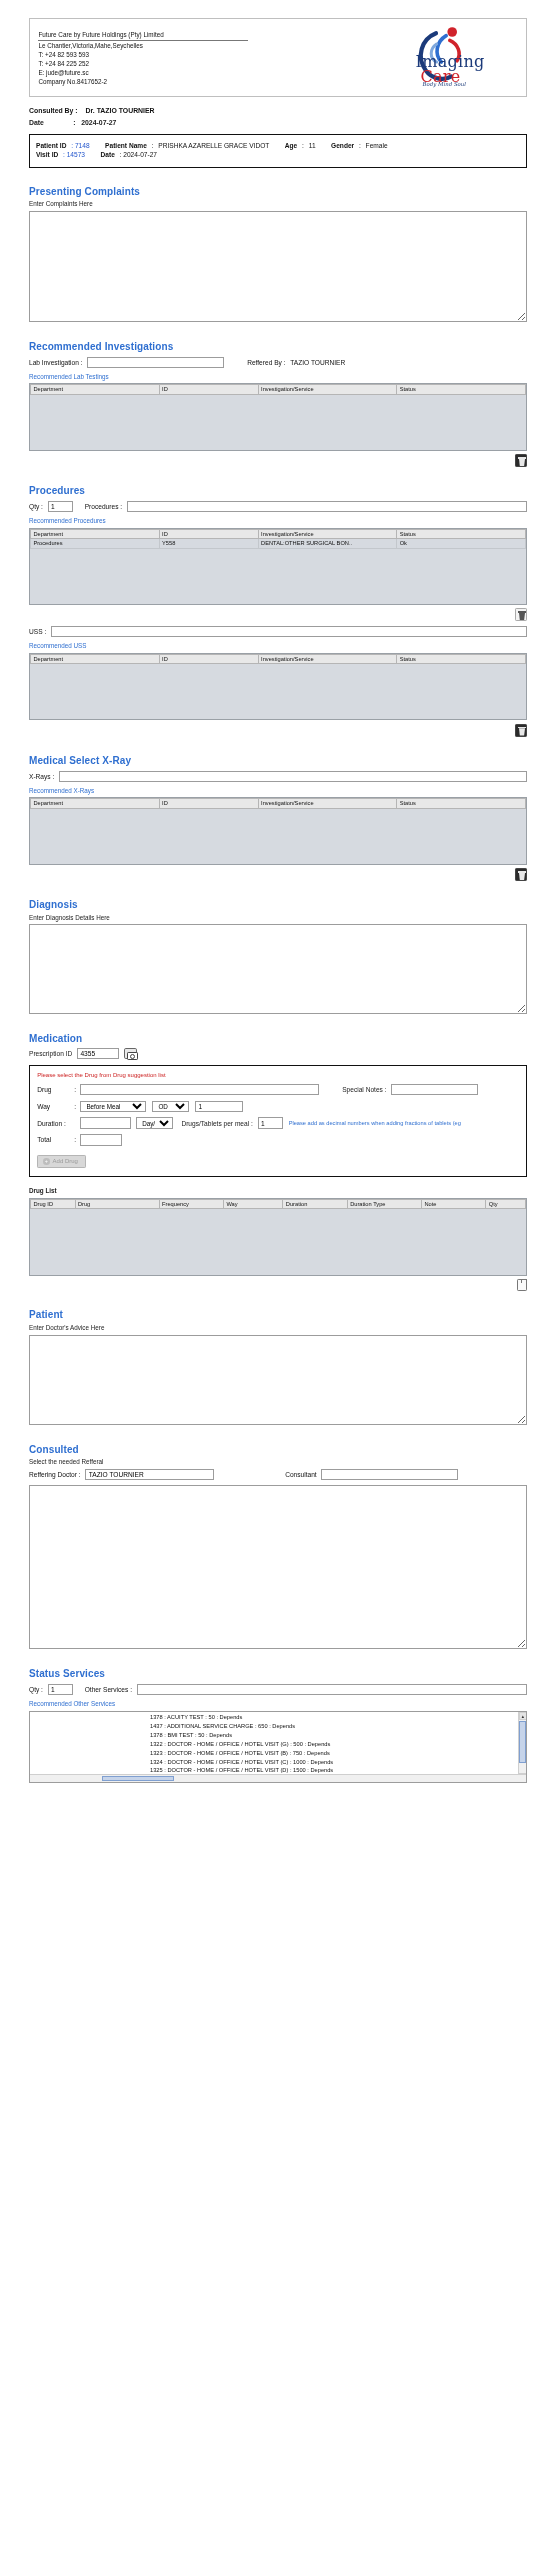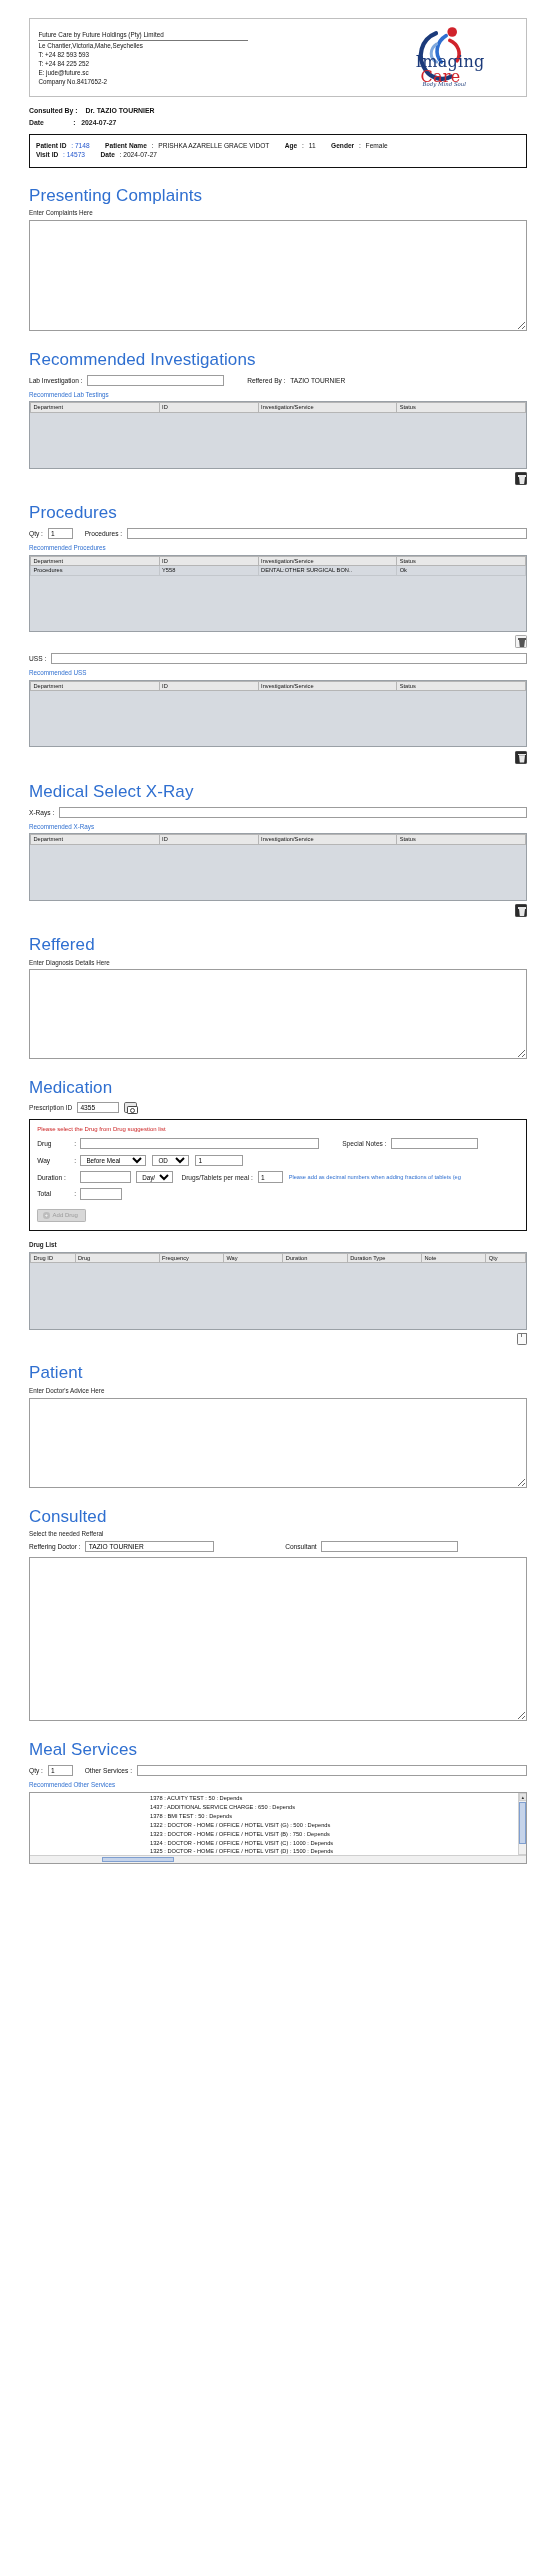--- a/index.html
+++ b/index.html
@@ -88,22 +88,22 @@
   }
   .pb-row { display: flex; align-items: center; margin: 2.4px 0; }
   .pb-lbl { font-weight: bold; color: #111; }
   .pb-val { color: #111; padding-left: 4.8px; }
   .pb-val.blue { color: #2255cc; }
   .pb-gap { width: 15.5px; }
 
   
   h2.section {
     color: #2f6fd0;
-    font-size: 17px;
-    font-weight: normal;
+    font-size: 10px;
+    font-weight: bold;
     margin: 18px 0 3.6px 0;
     letter-spacing: 0.1px;
   }
   .sub-note {
     font-size: 6.3px;
     color: #222;
     margin: 2.4px 0 3.6px 0;
   }
   .rec-link {
     color: #2f6fd0;
@@ -508,21 +508,21 @@
         </tr>
       </thead>
     </table>
     <div class="grid-body-fill"></div>
   </div>
   <div class="icon-btn-row">
     <div class="icon-btn"></div>
   </div>
 
   
-  <h2 class="section">Reffered</h2>
+  <h2 class="section">Diagnosis</h2>
   <div class="sub-note">Enter Diagnosis Details Here</div>
   <textarea class="bigarea" style="height: 90px;"></textarea>
 
   
   <h2 class="section">Medication</h2>
   <div class="presc-row">
     <span class="lbl">Prescription ID</span>
     <input class="txtbox" style="width: 42px;" value="4355">
     <div class="cam-btn"></div>
   </div>
@@ -606,21 +606,21 @@
   <div class="inline-row" style="margin-top:3.6px;">
     <span class="lbl">Reffering Doctor :</span>
     <input class="txtbox" style="width: 129px;" value="TAZIO TOURNIER">
     <span class="lbl" style="padding-left:66px;">Consultant</span>
     <input class="txtbox" style="width: 137px;" value="">
   </div>
   <div class="spacer-sm"></div>
   <textarea class="bigarea" style="height: 164px;"></textarea>
 
   
-  <h2 class="section">Meal Services</h2>
+  <h2 class="section">Status Services</h2>
   <div class="inline-row" style="margin-top:4.8px;">
     <span class="lbl">Qty :</span>
     <input class="txtbox" style="width: 25px;" value="1">
     <span class="lbl" style="padding-left:7.2px;">Other Services :</span>
     <input class="txtbox" style="flex: 1 1 0%;" value="">
   </div>
   <a class="rec-link" href="#">Recommended Other Services</a>
 
   <div class="svc-list-wrap">
     <div class="svc-list" style="padding-left:120px;">

